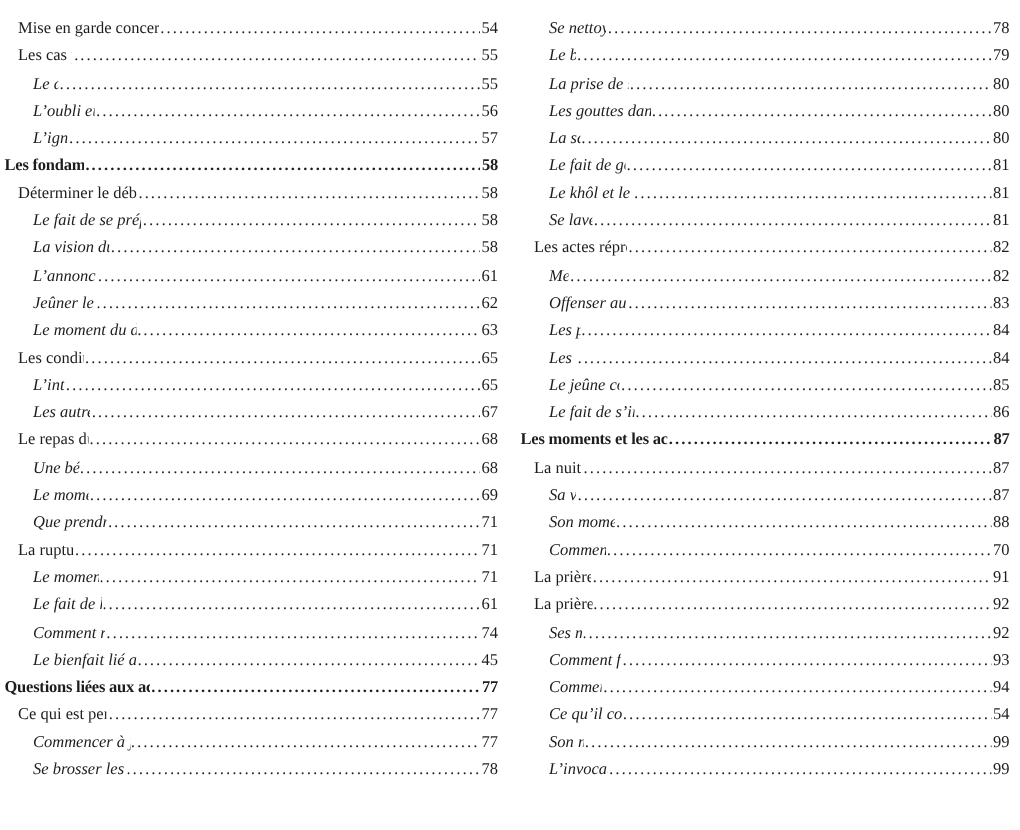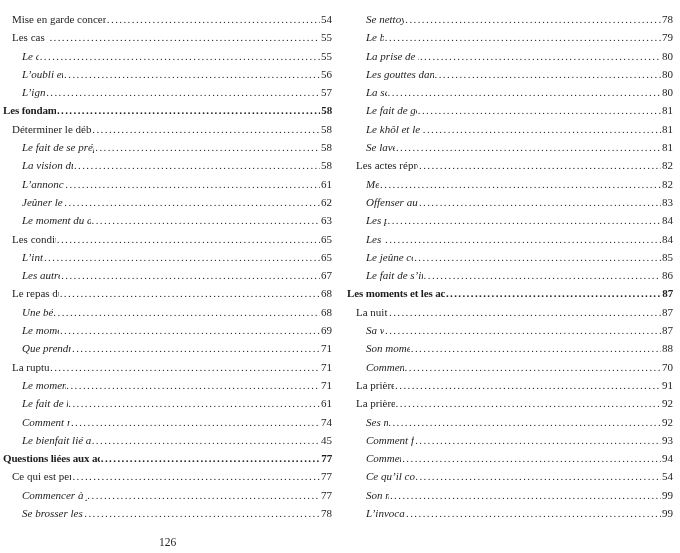--- a/index.html
+++ b/index.html
@@ -206,21 +206,20 @@
           <span class="label">Commencer à jeûner en état d’impureté</span>
           <span class="leader"></span>
           <span class="num">77</span>
         </div>
         <div class="row l3">
           <span class="label">Se brosser les dents à l’aide du siwâk</span>
           <span class="leader"></span>
           <span class="num">78</span>
         </div>
       </div>
-    <div class="folio">126</div>
   </div>
 
   <div class="page page-right">
     <div>
         <div class="row l3">
           <span class="label">Se nettoyer la bouche</span>
           <span class="leader"></span>
           <span class="num">78</span>
         </div>
         <div class="row l3">

